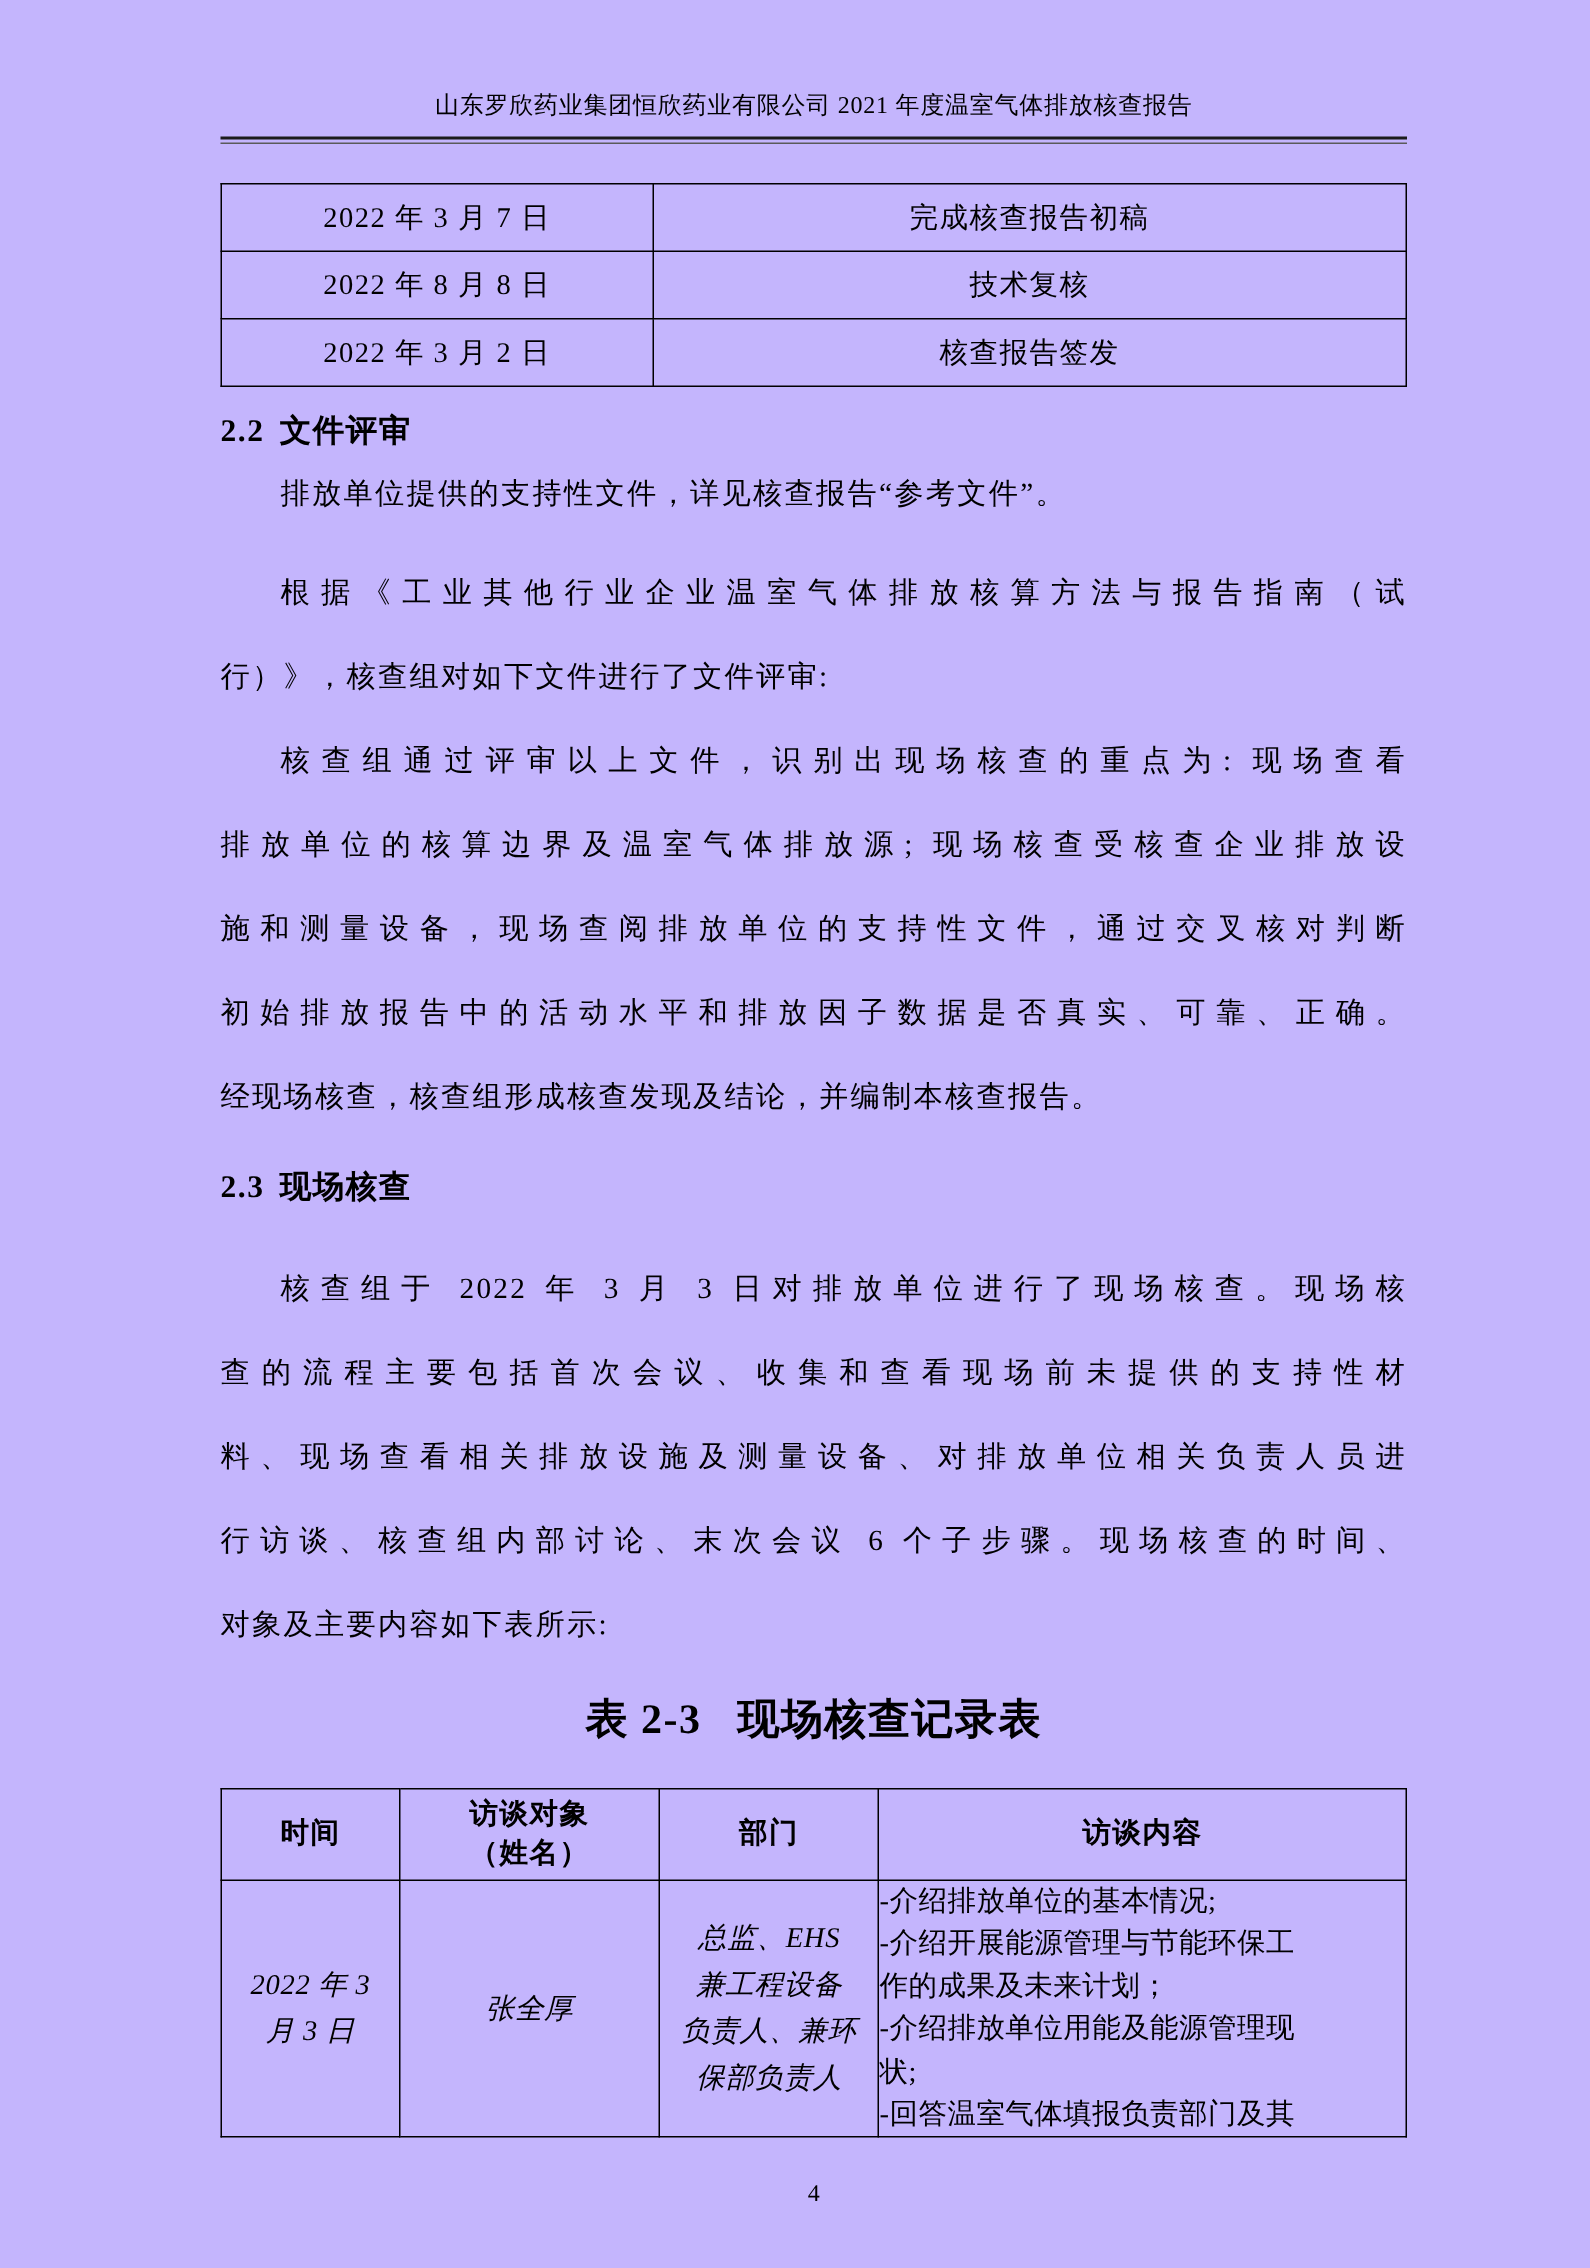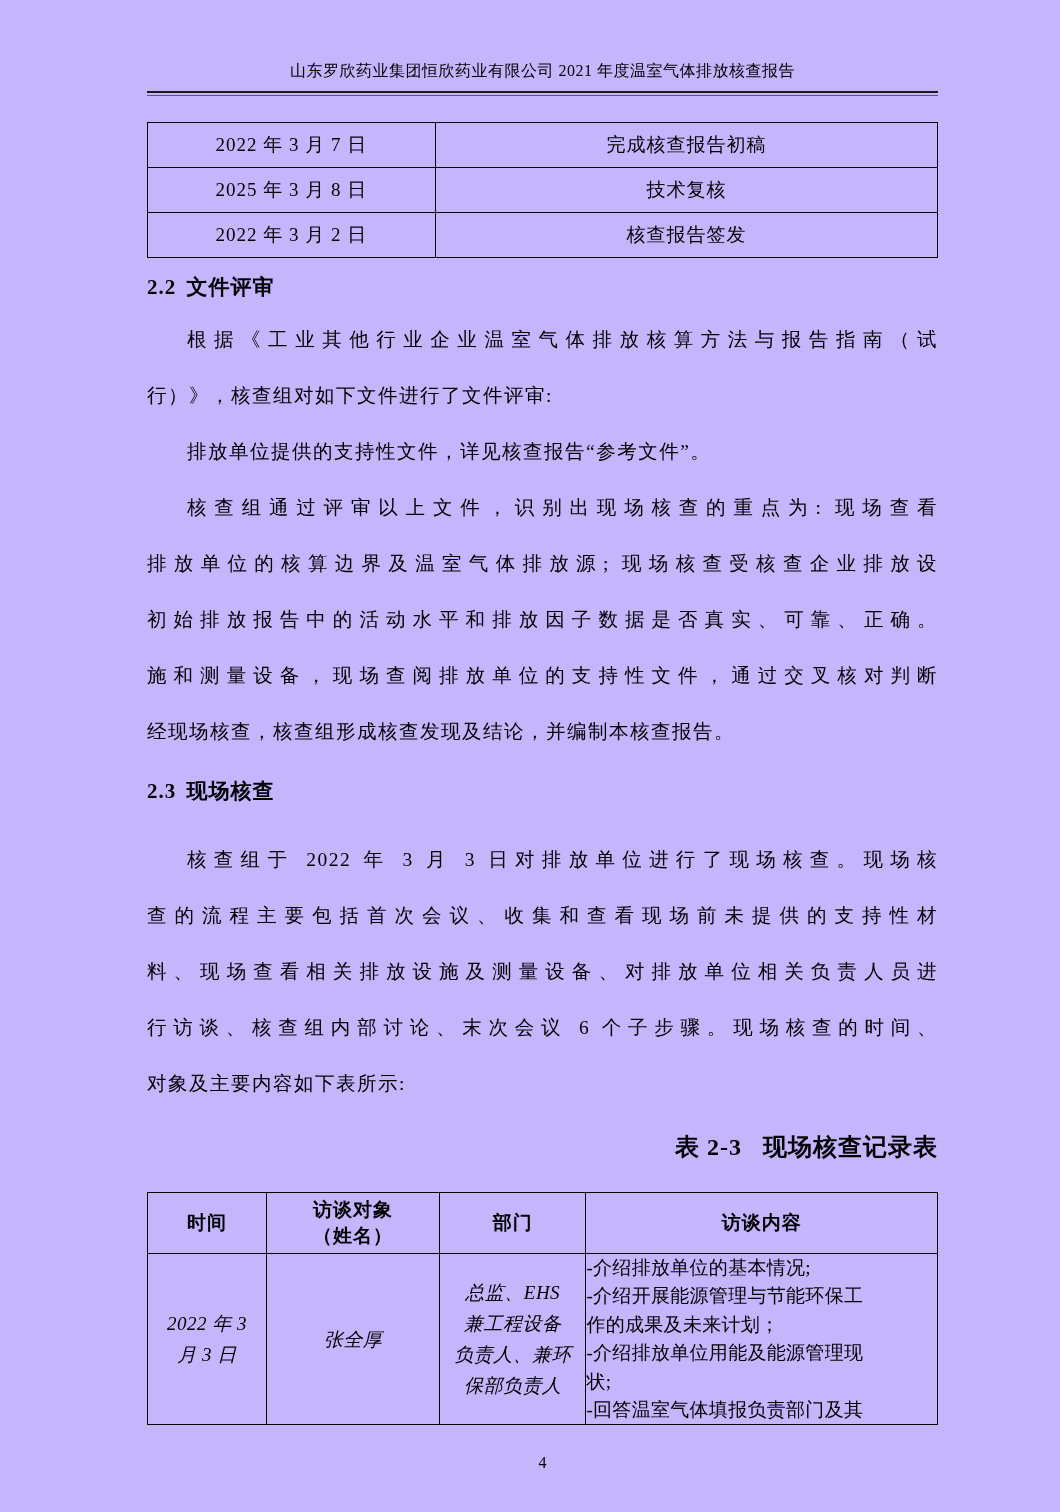--- a/index.html
+++ b/index.html
@@ -35,21 +35,21 @@
   
   .para { font-size:19.5px; }
   .pline { line-height:56px; height:56px; letter-spacing:1.5px; white-space:nowrap; }
   .just { text-align:justify; text-align-last:justify; white-space:normal; }
   .indent { text-indent:40px; }
   .para.p1 { margin-top:10px; }
   .para.p4 { margin-top:26px; }
 
   
   .caption {
-    text-align:right; font-weight:bold; font-size:24px;
+    text-align:center; font-weight:bold; font-size:28px;
     line-height:30px; margin-top:20px; letter-spacing:1px; white-space:pre;
   }
 
   
   table.interview { border-collapse:collapse; width:100%; margin-top:30px; table-layout:fixed; }
   table.interview th, table.interview td { border:1.6px solid #000; padding:0; }
   table.interview th {
     height:60px; font-size:19px; font-weight:bold; text-align:center;
     vertical-align:middle; white-space:pre-line; line-height:26px; letter-spacing:1px;
   }
@@ -80,46 +80,46 @@
       <div class="rule-thin"></div>
     </div>
 
     <table class="schedule">
       <tbody>
         <tr>
           <td class="sched-c1">2022 年 3 月 7 日</td>
           <td class="sched-c2">完成核查报告初稿</td>
         </tr>
         <tr>
-          <td>2025 年 3 月 8 日</td>
+          <td>2022 年 8 月 8 日</td>
           <td>技术复核</td>
         </tr>
         <tr>
           <td>2022 年 3 月 2 日</td>
           <td>核查报告签发</td>
         </tr>
       </tbody>
     </table>
 
     <div class="h2">2.2 文件评审</div>
 
+    <div class="para">
+      <div class="pline indent">排放单位提供的支持性文件，详见核查报告“参考文件”。</div>
+    </div>
+
     <div class="para p1">
       <div class="pline just indent">根据《工业其他行业企业温室气体排放核算方法与报告指南（试</div>
       <div class="pline">行）》，核查组对如下文件进行了文件评审:</div>
     </div>
 
     <div class="para">
-      <div class="pline indent">排放单位提供的支持性文件，详见核查报告“参考文件”。</div>
-    </div>
-
-    <div class="para">
       <div class="pline just indent">核查组通过评审以上文件，识别出现场核查的重点为: 现场查看</div>
       <div class="pline just">排放单位的核算边界及温室气体排放源; 现场核查受核查企业排放设</div>
+      <div class="pline just">施和测量设备，现场查阅排放单位的支持性文件，通过交叉核对判断</div>
       <div class="pline just">初始排放报告中的活动水平和排放因子数据是否真实、可靠、正确。</div>
-      <div class="pline just">施和测量设备，现场查阅排放单位的支持性文件，通过交叉核对判断</div>
       <div class="pline">经现场核查，核查组形成核查发现及结论，并编制本核查报告。</div>
     </div>
 
     <div class="h2 s23">2.3 现场核查</div>
 
     <div class="para p4">
       <div class="pline just indent">核查组于 2022 年 3 月 3 日对排放单位进行了现场核查。现场核</div>
       <div class="pline just">查的流程主要包括首次会议、收集和查看现场前未提供的支持性材</div>
       <div class="pline just">料、现场查看相关排放设施及测量设备、对排放单位相关负责人员进</div>
       <div class="pline just">行访谈、核查组内部讨论、末次会议 6 个子步骤。现场核查的时间、</div>

